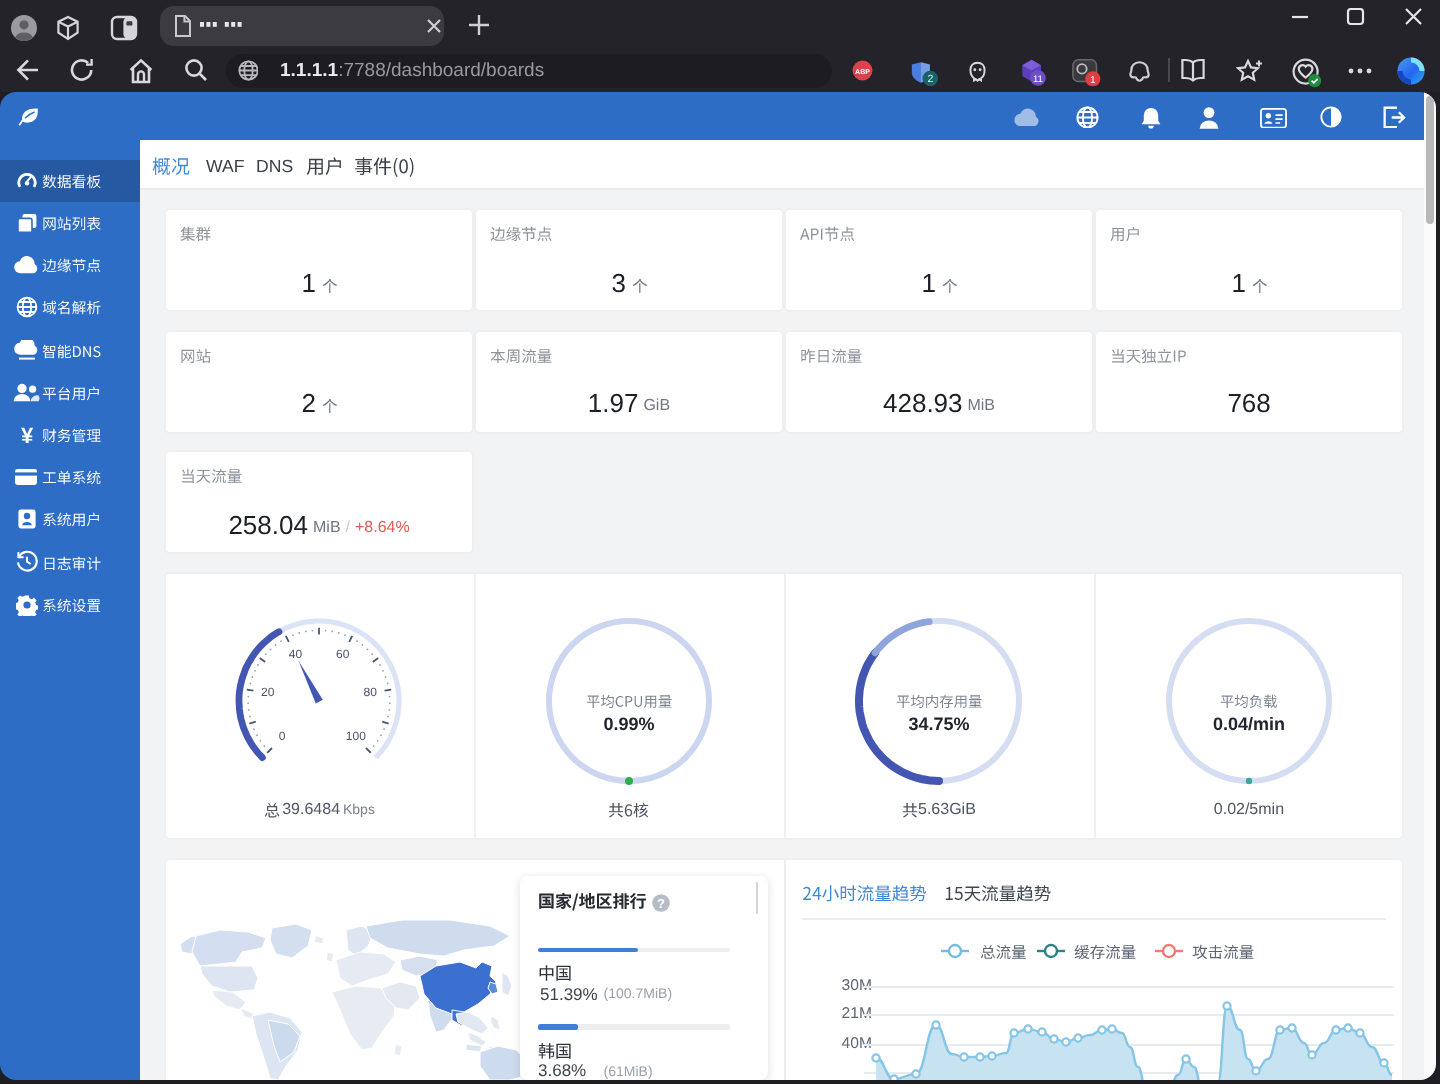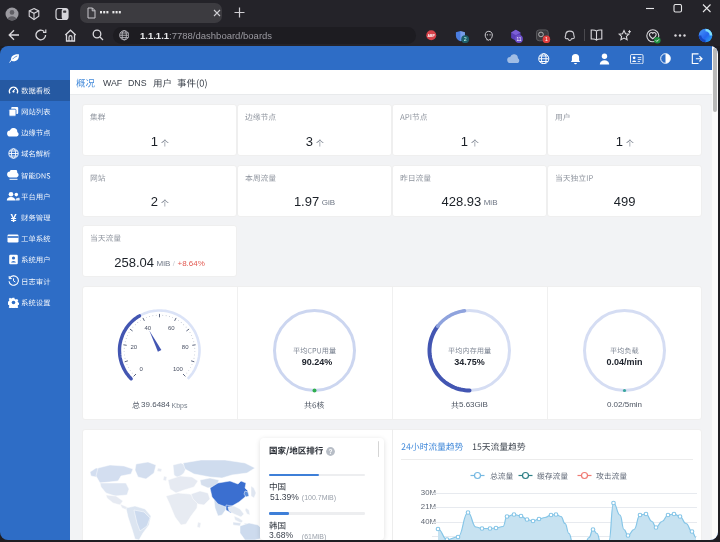--- a/index.html
+++ b/index.html
@@ -367,21 +367,21 @@
         </svg>
       </div>
 <div style="position:absolute;left:441.5px;top:149.0px;font:13px 'Liberation Sans',sans-serif;color:#1b2027;line-height:1;white-space:pre;">428.93</div>
       <div style="position:absolute;left:483.7px;top:153.2px;font:8px 'Liberation Sans',sans-serif;color:#6e7684;line-height:1;white-space:pre;">MiB</div>
 <div class="abs" style="left:547px;top:118.5px;width:155px;height:52px;background:#fff;border:1px solid #efefef;border-radius:3px;"></div>
 <div style="position:absolute;left:554.5px;top:126.54px;">
         <svg width="38.4" height="10.1" viewBox="0 -7.96 38.4 10.14" style="display:block;overflow:visible">
           <path d="M0.9 -6C1.4 -5.4 1.8 -4.7 1.9 -4.2L2.5 -4.4C2.3 -4.9 1.9 -5.7 1.5 -6.2ZM6.2 -6.3C6 -5.7 5.6 -4.9 5.2 -4.3L5.8 -4.1C6.1 -4.6 6.5 -5.4 6.9 -6.1ZM0.9 -0.3V0.3H6.2V0.6H6.8V-3.8H4.2V-6.6H3.6V-3.8H1.1V-3.2H6.2V-2.1H1.3V-1.5H6.2V-0.3Z M8.3 -3.5V-3H11.2C10.9 -1.9 10.1 -0.7 8.1 0.1C8.3 0.2 8.4 0.5 8.5 0.6C10.5 -0.2 11.3 -1.4 11.7 -2.5C12.3 -1 13.4 0.1 14.9 0.6C15 0.4 15.2 0.2 15.3 0.1C13.8 -0.4 12.7 -1.5 12.1 -3H15.1V-3.5H11.9C11.9 -3.9 12 -4.1 12 -4.4V-5.4H14.8V-6H8.6V-5.4H11.3V-4.4C11.3 -4.1 11.3 -3.9 11.3 -3.5Z M18.6 -5V-2.1H20.4V-0.4L18.2 -0.2L18.3 0.4C19.4 0.3 20.9 0.1 22.3 -0.1C22.4 0.2 22.5 0.4 22.5 0.6L23.1 0.4C22.9 -0.2 22.5 -1.1 22.2 -1.8L21.6 -1.7C21.8 -1.3 21.9 -1 22.1 -0.6L20.9 -0.5V-2.1H22.7V-5H20.9V-6.5H20.4V-5ZM19.2 -4.5H20.4V-2.6H19.2ZM20.9 -4.5H22.1V-2.6H20.9ZM17.9 -6.4C17.8 -6.1 17.5 -5.8 17.3 -5.5C17.1 -5.8 16.8 -6.1 16.4 -6.4L16 -6.1C16.4 -5.8 16.7 -5.4 16.9 -5.1C16.6 -4.7 16.3 -4.4 15.9 -4.1C16 -4 16.2 -3.9 16.3 -3.8C16.6 -4 16.9 -4.3 17.2 -4.5C17.3 -4.2 17.4 -3.8 17.4 -3.4C17.1 -2.8 16.4 -2 15.9 -1.7C16 -1.6 16.2 -1.4 16.3 -1.2C16.7 -1.6 17.1 -2.1 17.5 -2.6V-2.3C17.5 -1.3 17.4 -0.4 17.2 -0.1C17.2 -0 17.1 0 17 0C16.8 0.1 16.5 0.1 16.1 0C16.2 0.2 16.3 0.4 16.3 0.6C16.6 0.6 16.9 0.6 17.2 0.6C17.4 0.5 17.6 0.4 17.7 0.3C18 -0.1 18.1 -1.2 18.1 -2.3C18.1 -3.2 18 -4.1 17.6 -5C17.9 -5.4 18.2 -5.8 18.4 -6.2Z M24.2 -5.1V-4.5H30.5V-5.1ZM25.2 -3.9C25.5 -2.9 25.9 -1.5 26 -0.6L26.6 -0.8C26.5 -1.7 26.1 -3 25.8 -4.1ZM26.7 -6.4C26.9 -6 27.1 -5.5 27.1 -5.2L27.7 -5.4C27.6 -5.7 27.5 -6.2 27.3 -6.6ZM28.8 -4.1C28.5 -2.9 28 -1.3 27.6 -0.3H23.8V0.3H30.8V-0.3H28.3C28.7 -1.3 29.1 -2.8 29.5 -4Z M32 0H32.7V-5.7H32Z M34.3 0H35V-2.3H35.9C37.2 -2.3 38 -2.8 38 -4C38 -5.3 37.2 -5.7 35.9 -5.7H34.3ZM35 -2.9V-5.1H35.8C36.8 -5.1 37.3 -4.9 37.3 -4C37.3 -3.2 36.8 -2.9 35.8 -2.9Z" fill="#8b919b"></path>
         </svg>
       </div>
-<div style="position:absolute;left:613.7px;top:149.0px;font:13px 'Liberation Sans',sans-serif;color:#1b2027;line-height:1;white-space:pre;">499</div>
+<div style="position:absolute;left:613.7px;top:149.0px;font:13px 'Liberation Sans',sans-serif;color:#1b2027;line-height:1;white-space:pre;">768</div>
 <div class="abs" style="left:82px;top:179px;width:155px;height:52px;background:#fff;border:1px solid #efefef;border-radius:3px;"></div>
 <div style="position:absolute;left:89.5px;top:187.04px;">
         <svg width="31.2" height="10.1" viewBox="0 -7.96 31.2 10.14" style="display:block;overflow:visible">
           <path d="M0.9 -6C1.4 -5.4 1.8 -4.7 1.9 -4.2L2.5 -4.4C2.3 -4.9 1.9 -5.7 1.5 -6.2ZM6.2 -6.3C6 -5.7 5.6 -4.9 5.2 -4.3L5.8 -4.1C6.1 -4.6 6.5 -5.4 6.9 -6.1ZM0.9 -0.3V0.3H6.2V0.6H6.8V-3.8H4.2V-6.6H3.6V-3.8H1.1V-3.2H6.2V-2.1H1.3V-1.5H6.2V-0.3Z M8.3 -3.5V-3H11.2C10.9 -1.9 10.1 -0.7 8.1 0.1C8.3 0.2 8.4 0.5 8.5 0.6C10.5 -0.2 11.3 -1.4 11.7 -2.5C12.3 -1 13.4 0.1 14.9 0.6C15 0.4 15.2 0.2 15.3 0.1C13.8 -0.4 12.7 -1.5 12.1 -3H15.1V-3.5H11.9C11.9 -3.9 12 -4.1 12 -4.4V-5.4H14.8V-6H8.6V-5.4H11.3V-4.4C11.3 -4.1 11.3 -3.9 11.3 -3.5Z M20.1 -2.8V0.3H20.6V-2.8ZM18.7 -2.8V-2C18.7 -1.3 18.6 -0.4 17.7 0.2C17.8 0.3 18 0.5 18.1 0.6C19.1 -0.1 19.3 -1.2 19.3 -2V-2.8ZM21.5 -2.8V-0.3C21.5 0.1 21.5 0.2 21.6 0.4C21.7 0.5 21.9 0.5 22.1 0.5C22.2 0.5 22.4 0.5 22.5 0.5C22.6 0.5 22.7 0.5 22.8 0.4C22.9 0.3 23 0.2 23 0.1C23.1 -0 23.1 -0.5 23.1 -0.8C23 -0.8 22.8 -0.9 22.7 -1C22.7 -0.6 22.7 -0.4 22.7 -0.2C22.7 -0.1 22.6 -0 22.6 -0C22.6 0 22.5 0 22.4 0C22.4 0 22.3 0 22.2 0C22.2 0 22.1 0 22.1 -0C22 -0.1 22 -0.1 22 -0.3V-2.8ZM16.3 -6C16.7 -5.8 17.3 -5.3 17.6 -5L17.9 -5.5C17.7 -5.8 17.1 -6.2 16.6 -6.5ZM15.9 -3.9C16.4 -3.7 17 -3.3 17.3 -3L17.7 -3.5C17.3 -3.8 16.7 -4.1 16.2 -4.3ZM16.1 0.1 16.6 0.5C17.1 -0.2 17.6 -1.2 18 -2L17.6 -2.4C17.1 -1.5 16.5 -0.5 16.1 0.1ZM20 -6.4C20.1 -6.2 20.2 -5.8 20.3 -5.5H18.1V-5H19.6C19.3 -4.6 18.8 -4 18.7 -3.9C18.5 -3.8 18.3 -3.7 18.2 -3.7C18.2 -3.5 18.3 -3.3 18.3 -3.1C18.6 -3.2 18.9 -3.2 22.1 -3.4C22.3 -3.2 22.4 -3 22.5 -2.9L23 -3.2C22.7 -3.7 22.1 -4.4 21.6 -4.9L21.2 -4.6C21.4 -4.4 21.6 -4.2 21.8 -3.9L19.3 -3.8C19.6 -4.1 20 -4.6 20.3 -5H23V-5.5H20.9C20.8 -5.8 20.7 -6.2 20.5 -6.6Z M25.3 -5.2H29.2V-4.8H25.3ZM25.3 -6H29.2V-5.5H25.3ZM24.8 -6.3V-4.4H29.8V-6.3ZM23.8 -4.1V-3.6H30.8V-4.1ZM25.2 -2.1H27V-1.7H25.2ZM27.6 -2.1H29.5V-1.7H27.6ZM25.2 -2.9H27V-2.5H25.2ZM27.6 -2.9H29.5V-2.5H27.6ZM23.8 -0V0.4H30.8V-0H27.6V-0.5H30.2V-0.9H27.6V-1.3H30V-3.3H24.6V-1.3H27V-0.9H24.4V-0.5H27V-0Z" fill="#8b919b"></path>
         </svg>
       </div>
 <div style="position:absolute;left:114.2px;top:209.5px;font:13px 'Liberation Sans',sans-serif;color:#1b2027;line-height:1;white-space:pre;">258.04</div>
       <div style="position:absolute;left:156.5px;top:213.7px;font:8px 'Liberation Sans',sans-serif;color:#6e7684;line-height:1;white-space:pre;">MiB</div>
       <div style="position:absolute;left:172.7px;top:213.7px;font:8px 'Liberation Sans',sans-serif;color:#c8ccd2;line-height:1;white-space:pre;">/</div>
       <div style="position:absolute;left:177.5px;top:213.7px;font:8px 'Liberation Sans',sans-serif;color:#e25a52;line-height:1;white-space:pre;">+8.64%</div>
@@ -450,21 +450,21 @@
       <div style="position:absolute;left:171.5px;top:356.1px;font:7px 'Liberation Sans',sans-serif;color:#78808c;line-height:1;white-space:pre;">Kbps</div>
 <svg class="abs" style="left:0;top:0;overflow:visible" width="720" height="494">
         <circle cx="314.5" cy="304.5" r="40" fill="none" stroke="#ccd6f0" stroke-width="3"></circle>
         <circle cx="314.5" cy="344.5" r="2" fill="#2fae4e"></circle>
       </svg>
 <div style="position:absolute;left:292.9px;top:299.66px;">
         <svg width="43.1" height="9.4" viewBox="0 -7.34 43.1 9.36" style="display:block;overflow:visible">
           <path d="M1.3 -4.5C1.5 -4 1.8 -3.3 1.9 -2.9L2.4 -3.1C2.3 -3.5 2 -4.2 1.7 -4.7ZM5.4 -4.7C5.3 -4.2 4.9 -3.5 4.7 -3L5.1 -2.9C5.4 -3.3 5.7 -4 6 -4.6ZM0.4 -2.5V-2H3.3V0.6H3.9V-2H6.8V-2.5H3.9V-5H6.4V-5.6H0.8V-5H3.3V-2.5Z M10.7 -3.3C11.1 -3 11.7 -2.4 12 -2.1L12.3 -2.5C12 -2.8 11.5 -3.3 11 -3.6ZM10.1 -0.9 10.3 -0.4C11.1 -0.8 12.1 -1.3 13 -1.8L12.9 -2.3C11.9 -1.7 10.8 -1.2 10.1 -0.9ZM11.3 -6C11 -5.1 10.4 -4.2 9.8 -3.6C9.9 -3.5 10.1 -3.3 10.1 -3.2C10.5 -3.5 10.8 -3.9 11.1 -4.4H13.4C13.3 -1.4 13.2 -0.3 13 -0C12.9 0.1 12.8 0.1 12.6 0.1C12.5 0.1 12 0.1 11.5 0C11.6 0.2 11.6 0.4 11.7 0.6C12.1 0.6 12.6 0.6 12.8 0.6C13.1 0.5 13.3 0.5 13.4 0.3C13.7 -0.1 13.8 -1.2 13.9 -4.6C13.9 -4.7 13.9 -4.9 13.9 -4.9H11.4C11.5 -5.2 11.7 -5.6 11.8 -5.9ZM7.5 -0.9 7.7 -0.3C8.3 -0.7 9.2 -1.1 10.1 -1.6L9.9 -2L8.9 -1.6V-3.8H9.8V-4.3H8.9V-6H8.4V-4.3H7.5V-3.8H8.4V-1.3C8.1 -1.1 7.7 -1 7.5 -0.9Z M17.1 0.1C17.8 0.1 18.3 -0.2 18.7 -0.7L18.4 -1.1C18 -0.7 17.6 -0.5 17.1 -0.5C16.1 -0.5 15.5 -1.3 15.5 -2.7C15.5 -4 16.2 -4.8 17.2 -4.8C17.6 -4.8 18 -4.6 18.2 -4.3L18.6 -4.7C18.3 -5.1 17.8 -5.4 17.2 -5.4C15.8 -5.4 14.8 -4.3 14.8 -2.6C14.8 -0.9 15.8 0.1 17.1 0.1Z M19.7 0H20.4V-2.1H21.3C22.4 -2.1 23.2 -2.6 23.2 -3.7C23.2 -4.9 22.4 -5.3 21.2 -5.3H19.7ZM20.4 -2.6V-4.7H21.1C22.1 -4.7 22.5 -4.5 22.5 -3.7C22.5 -3 22.1 -2.6 21.2 -2.6Z M26.2 0.1C27.2 0.1 28 -0.5 28 -2.2V-5.3H27.4V-2.2C27.4 -0.9 26.8 -0.5 26.2 -0.5C25.5 -0.5 24.9 -0.9 24.9 -2.2V-5.3H24.3V-2.2C24.3 -0.5 25.1 0.1 26.2 0.1Z M29.8 -5.5V-2.9C29.8 -1.9 29.8 -0.6 29 0.3C29.1 0.3 29.3 0.5 29.4 0.6C29.9 0 30.2 -0.8 30.3 -1.6H32.1V0.5H32.7V-1.6H34.6V-0.2C34.6 -0 34.5 0 34.4 0C34.3 0 33.8 0 33.3 0C33.3 0.2 33.4 0.4 33.5 0.5C34.1 0.5 34.6 0.5 34.8 0.4C35 0.4 35.1 0.2 35.1 -0.2V-5.5ZM30.4 -5H32.1V-3.9H30.4ZM34.6 -5V-3.9H32.7V-5ZM30.4 -3.4H32.1V-2.1H30.3C30.4 -2.4 30.4 -2.7 30.4 -2.9ZM34.6 -3.4V-2.1H32.7V-3.4Z M37.7 -4.8H41.3V-4.4H37.7ZM37.7 -5.5H41.3V-5.1H37.7ZM37.2 -5.8V-4.1H41.9V-5.8ZM36.3 -3.8V-3.3H42.8V-3.8ZM37.6 -2H39.3V-1.5H37.6ZM39.8 -2H41.5V-1.5H39.8ZM37.6 -2.7H39.3V-2.3H37.6ZM39.8 -2.7H41.5V-2.3H39.8ZM36.3 -0V0.4H42.8V-0H39.8V-0.4H42.2V-0.8H39.8V-1.2H42.1V-3H37.1V-1.2H39.3V-0.8H36.9V-0.4H39.3V-0Z" fill="#7c8492"></path>
         </svg>
       </div>
-<div style="position:absolute;left:301.7px;top:312.4px;font:700 9px 'Liberation Sans',sans-serif;color:#20252e;line-height:1;white-space:pre;">90.24%</div>
+<div style="position:absolute;left:301.7px;top:312.4px;font:700 9px 'Liberation Sans',sans-serif;color:#20252e;line-height:1;white-space:pre;">0.99%</div>
 <div style="position:absolute;left:304.3px;top:353.84px;">
         <svg width="20.4" height="10.4" viewBox="0 -8.16 20.4 10.40" style="display:block;overflow:visible">
           <path d="M4.7 -1.2C5.5 -0.6 6.4 0.2 6.9 0.6L7.5 0.3C7 -0.2 6 -1 5.2 -1.5ZM2.6 -1.5C2.2 -0.9 1.3 -0.2 0.5 0.2C0.6 0.3 0.8 0.5 1 0.6C1.8 0.2 2.7 -0.6 3.3 -1.3ZM0.7 -5V-4.4H2.2V-2.5H0.4V-2H7.6V-2.5H5.8V-4.4H7.4V-5H5.8V-6.6H5.1V-5H2.9V-6.6H2.2V-5ZM2.9 -2.5V-4.4H5.1V-2.5Z M10.4 0.1C11.3 0.1 12.1 -0.7 12.1 -1.8C12.1 -3 11.5 -3.6 10.5 -3.6C10 -3.6 9.5 -3.4 9.1 -2.9C9.2 -4.8 9.8 -5.4 10.6 -5.4C11 -5.4 11.4 -5.2 11.6 -4.9L12 -5.4C11.7 -5.7 11.2 -6 10.6 -6C9.5 -6 8.4 -5.1 8.4 -2.8C8.4 -0.9 9.3 0.1 10.4 0.1ZM9.2 -2.4C9.5 -2.9 10 -3.1 10.3 -3.1C11.1 -3.1 11.4 -2.6 11.4 -1.8C11.4 -1 11 -0.5 10.4 -0.5C9.7 -0.5 9.2 -1.1 9.2 -2.4Z M19.3 -3C18.6 -1.6 17.1 -0.4 15.2 0.2C15.3 0.3 15.5 0.5 15.6 0.6C16.6 0.3 17.5 -0.2 18.2 -0.8C18.8 -0.4 19.4 0.2 19.7 0.6L20.1 0.2C19.8 -0.2 19.2 -0.7 18.7 -1.2C19.2 -1.6 19.6 -2.2 19.9 -2.7ZM17.3 -6.6C17.5 -6.3 17.7 -5.9 17.7 -5.6H15.6V-5.1H17.2C16.9 -4.6 16.5 -3.9 16.3 -3.7C16.2 -3.6 15.9 -3.5 15.8 -3.5C15.8 -3.4 15.9 -3.1 16 -2.9C16.1 -3 16.3 -3 17.8 -3.1C17.2 -2.5 16.4 -2 15.6 -1.6C15.7 -1.5 15.9 -1.3 16 -1.1C17.4 -1.8 18.6 -3 19.3 -4.2L18.7 -4.4C18.6 -4.1 18.4 -3.9 18.2 -3.6L16.9 -3.6C17.2 -4 17.6 -4.6 17.8 -5.1H20.1V-5.6H18.3L18.4 -5.7C18.3 -6 18.1 -6.4 17.9 -6.8ZM14 -6.7V-5.2H12.9V-4.6H13.9C13.7 -3.5 13.2 -2.2 12.7 -1.6C12.8 -1.4 13 -1.2 13 -1C13.4 -1.5 13.7 -2.3 14 -3.2V0.6H14.6V-3.6C14.8 -3.2 15 -2.7 15.1 -2.4L15.5 -2.9C15.4 -3.1 14.8 -4 14.6 -4.3V-4.6H15.5V-5.2H14.6V-6.7Z" fill="#4e5663"></path>
         </svg>
       </div>
 <svg class="abs" style="left:0;top:0;overflow:visible" width="720" height="494">
         <circle cx="469.5" cy="304.5" r="40" fill="none" stroke="#d5ddf3" stroke-width="3"></circle>
         <path d="M437.6 280.4 L436.3 282.2 L435.1 284.1 L434.0 286.0 L433.0 288.0 L432.2 290.1 L431.4 292.2 L430.8 294.3 L430.3 296.5 L429.9 298.6 L429.7 300.8 L429.5 303.1 L429.5 305.3 L429.6 307.5 L429.8 309.7 L430.2 311.9 L430.7 314.0 L431.2 316.2 L431.9 318.3 L432.8 320.3 L433.7 322.3 L434.7 324.3 L435.9 326.2 L437.1 328.0 L438.5 329.8 L440.0 331.5 L441.5 333.1 L443.1 334.6 L444.8 336.0 L446.6 337.3 L448.5 338.5 L450.4 339.6 L452.3 340.6 L454.4 341.5 L456.4 342.3 L458.6 343.0 L460.7 343.5 L462.9 343.9 L465.1 344.3 L467.3 344.4 L469.5 344.5" stroke="#4356b2" stroke-width="4" fill="none" stroke-linecap="round"></path>
         <path d="M464.6 264.8 L463.0 265.0 L461.5 265.3 L459.9 265.7 L458.3 266.1 L456.8 266.6 L455.3 267.1 L453.8 267.7 L452.3 268.4 L450.9 269.1 L449.5 269.9 L448.1 270.7 L446.8 271.6 L445.5 272.5 L444.2 273.5 L443.0 274.5 L441.8 275.6 L440.7 276.8 L439.6 277.9 L438.5 279.2 L437.6 280.4" stroke="#8fa3dd" stroke-width="3.4" fill="none" stroke-linecap="round"></path>
       </svg>

